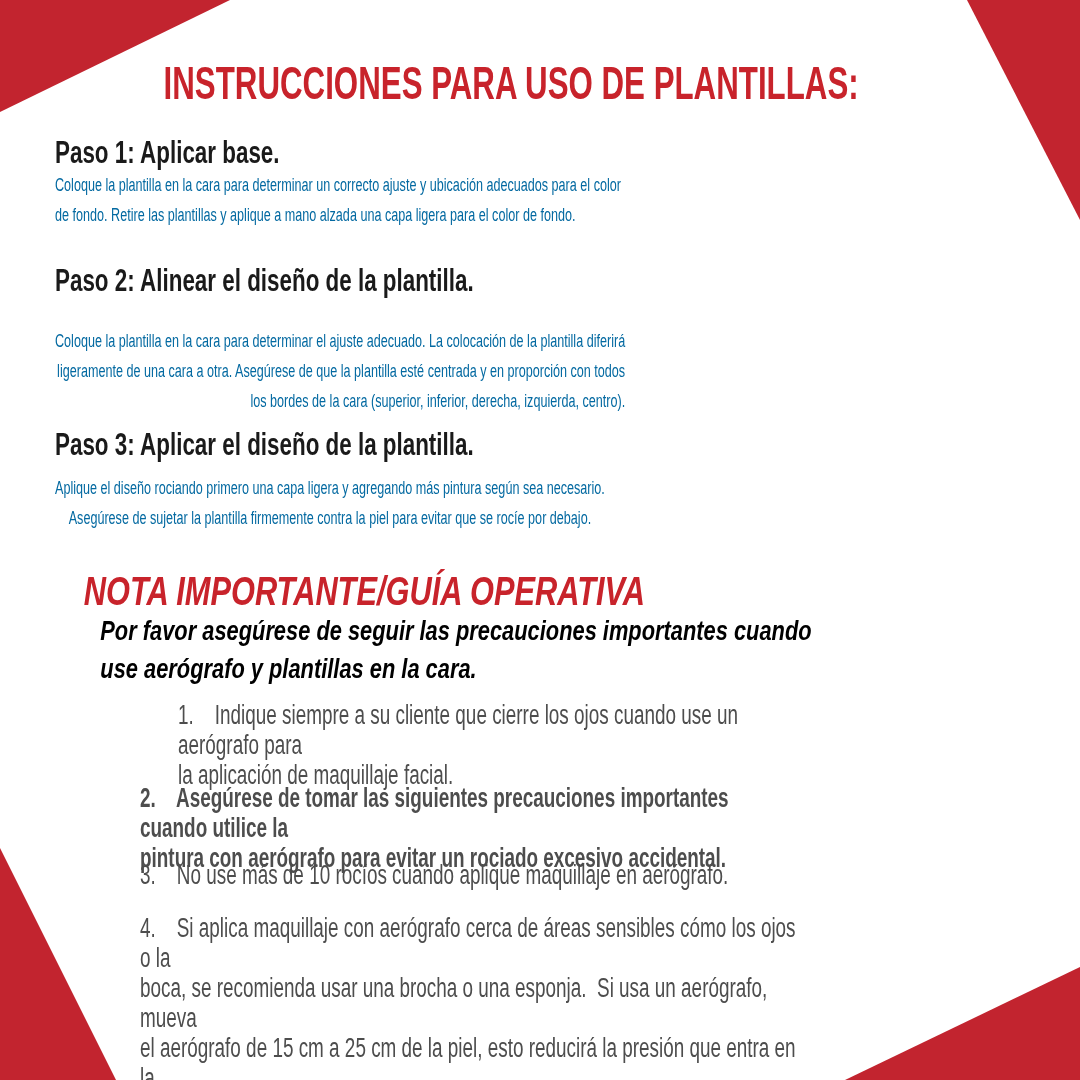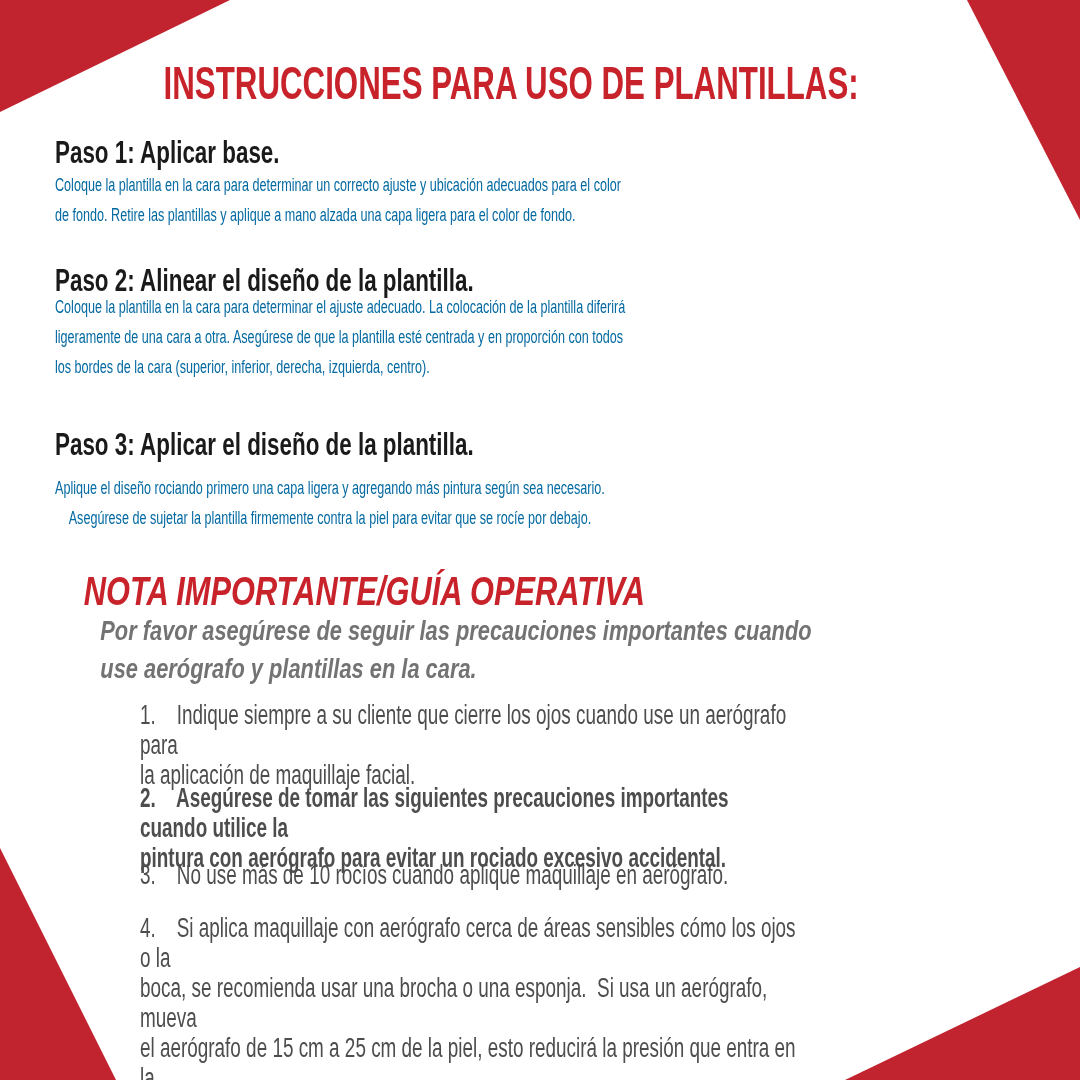--- a/index.html
+++ b/index.html
@@ -35,41 +35,41 @@
   #paso1-heading{top:135px;}
   #paso2-heading{top:263px;}
   #paso3-heading{top:427px;}
 
   .step-body{
     left:55px;
     font-size:18px;line-height:30px;font-weight:400;color:#0369a1;
   }
   .step-body .cond{transform:scaleX(0.70);}
   #paso1-body{top:170px;}
-  #paso2-body{top:292px;}
+  #paso2-body{top:326px;text-align:right;}
   #paso3-body{top:473px;text-align:center;}
 
   .nota-title{
     top:569px;
     font-size:40px;line-height:44px;font-weight:700;color:#c8232b;font-style:italic;
   }
   .nota-title .cond{transform:scaleX(0.77);}
 
   .nota-subtitle{
     top:612px;
-    font-size:28px;line-height:38px;font-weight:700;font-style:italic;color:#737373;
+    font-size:28px;line-height:38px;font-weight:700;font-style:italic;color:#000000;
   }
   .nota-subtitle .cond{transform:scaleX(0.78);}
 
   .nota-item{
     left:140px;
     font-size:27px;line-height:30px;font-weight:400;color:#4d4d4d;
   }
   .nota-item .cond{transform:scaleX(0.70);}
-  #nota-item-1{top:700px;}
+  #nota-item-1{top:700px;margin-left:38px;}
   #nota-item-2{top:783px;font-weight:bold;}
   #nota-item-3{top:860px;}
   #nota-item-4{top:913px;}
 </style>
 </head>
 <body>
 
 <svg id="corner-svg" viewBox="0 0 1080 1080" xmlns="http://www.w3.org/2000/svg">
   <polygon points="0,0 230,0 0,112" fill="#c2242f"></polygon>
   <polygon points="967,0 1080,0 1080,220" fill="#c2242f"></polygon>

